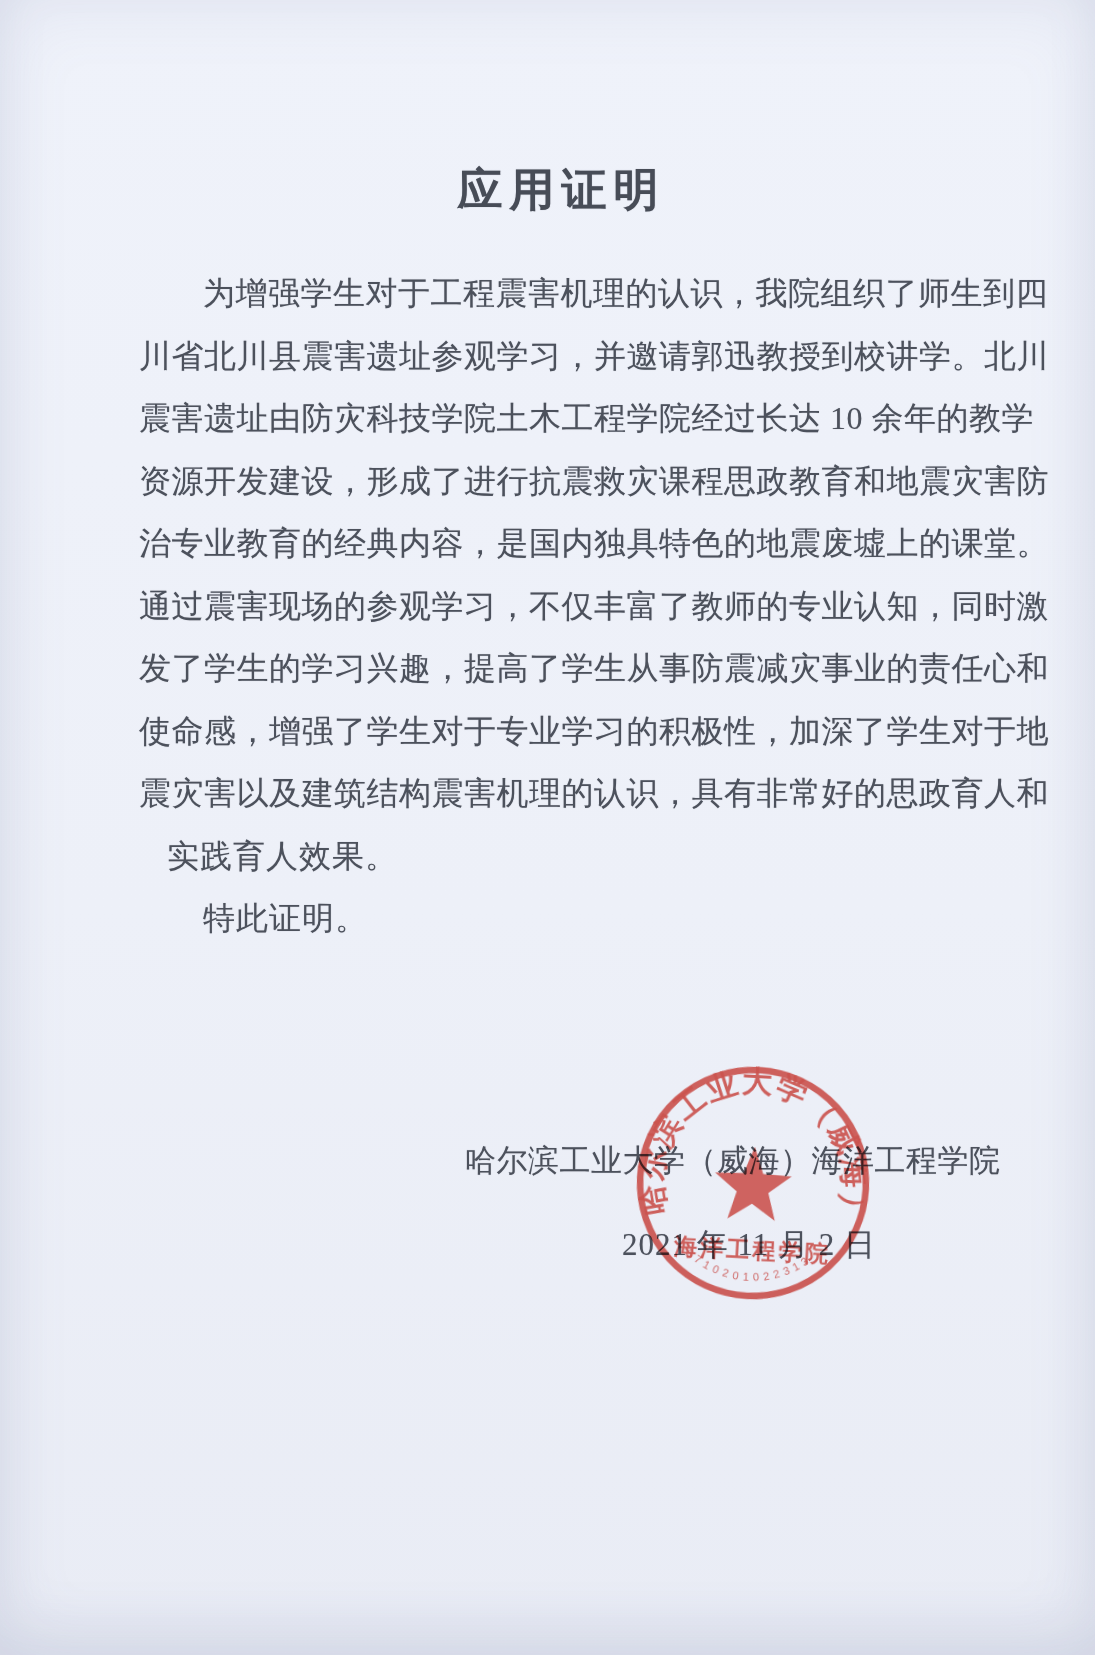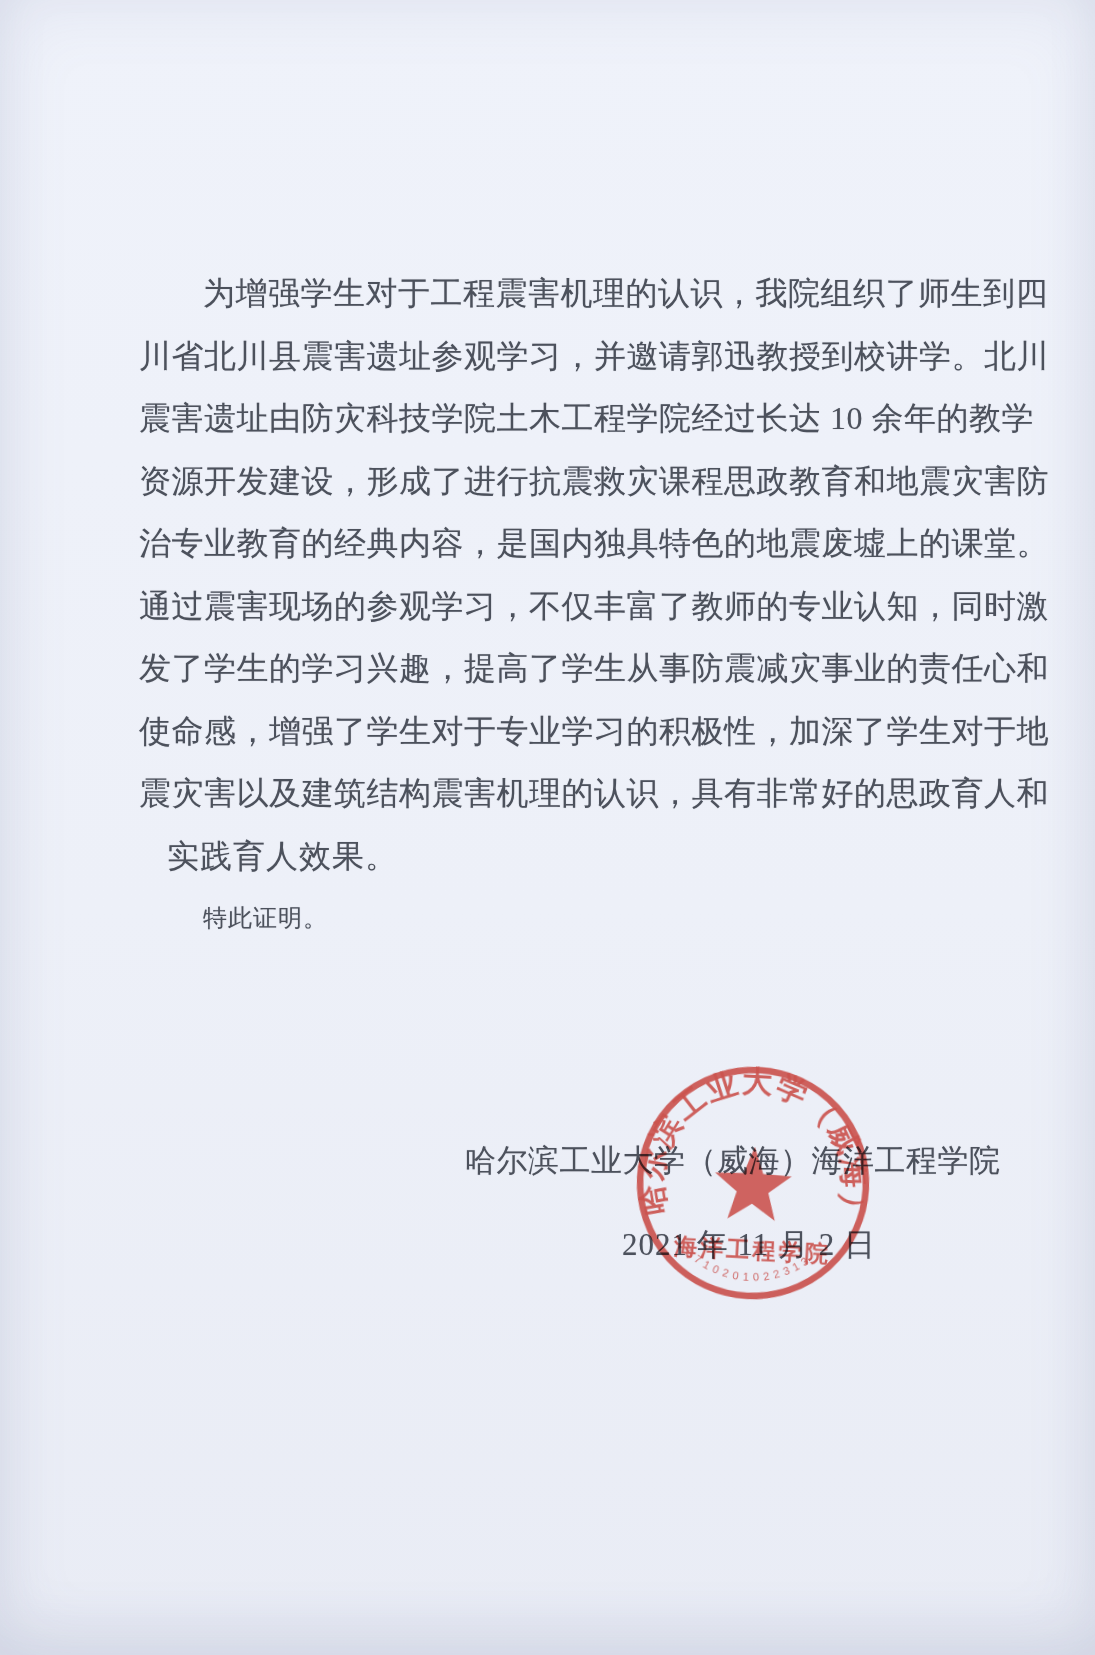--- a/index.html
+++ b/index.html
@@ -31,21 +31,21 @@
     white-space:nowrap;
     text-align:justify;text-align-last:justify;
     text-justify:inter-character;
     letter-spacing:.5px;
     text-shadow:0 0 1px rgba(76,81,92,.35);
   }
   .body-line.first{text-indent:64px;}
   .body-line.last{text-align-last:left;letter-spacing:1px;margin-left:28px;}
   .doc-closing{
     position:absolute;left:203px;top:897px;
-    font-size:24px;line-height:42px;letter-spacing:1px;
+    font-size:32px;line-height:42px;letter-spacing:1px;
     text-shadow:0 0 1px rgba(76,81,92,.35);
   }
   .doc-signature{
     position:absolute;left:465px;top:1140px;
     font-size:31px;line-height:42px;letter-spacing:.5px;
     text-shadow:0 0 1px rgba(76,81,92,.35);
   }
   .doc-date{
     position:absolute;left:622px;top:1224px;
     font-size:31px;line-height:42px;letter-spacing:1px;
@@ -63,20 +63,21 @@
   .seal-center{font-size:23px;font-weight:bold;letter-spacing:3px;
     font-family:"Liberation Serif","DejaVu Serif",serif;}
   .seal-serial{font-size:11px;letter-spacing:4.5px;
     font-family:"Liberation Sans","DejaVu Sans",sans-serif;}
 </style>
 </head>
 <body>
 
 <div class="page">
 
+  <div class="doc-title">应用证明</div>
 
   <div class="doc-body">
       <div class="body-line first">为增强学生对于工程震害机理的认识，我院组织了师生到四</div>
       <div class="body-line">川省北川县震害遗址参观学习，并邀请郭迅教授到校讲学。北川</div>
       <div class="body-line">震害遗址由防灾科技学院土木工程学院经过长达 10 余年的教学</div>
       <div class="body-line">资源开发建设，形成了进行抗震救灾课程思政教育和地震灾害防</div>
       <div class="body-line">治专业教育的经典内容，是国内独具特色的地震废墟上的课堂。</div>
       <div class="body-line">通过震害现场的参观学习，不仅丰富了教师的专业认知，同时激</div>
       <div class="body-line">发了学生的学习兴趣，提高了学生从事防震减灾事业的责任心和</div>
       <div class="body-line">使命感，增强了学生对于专业学习的积极性，加深了学生对于地</div>

